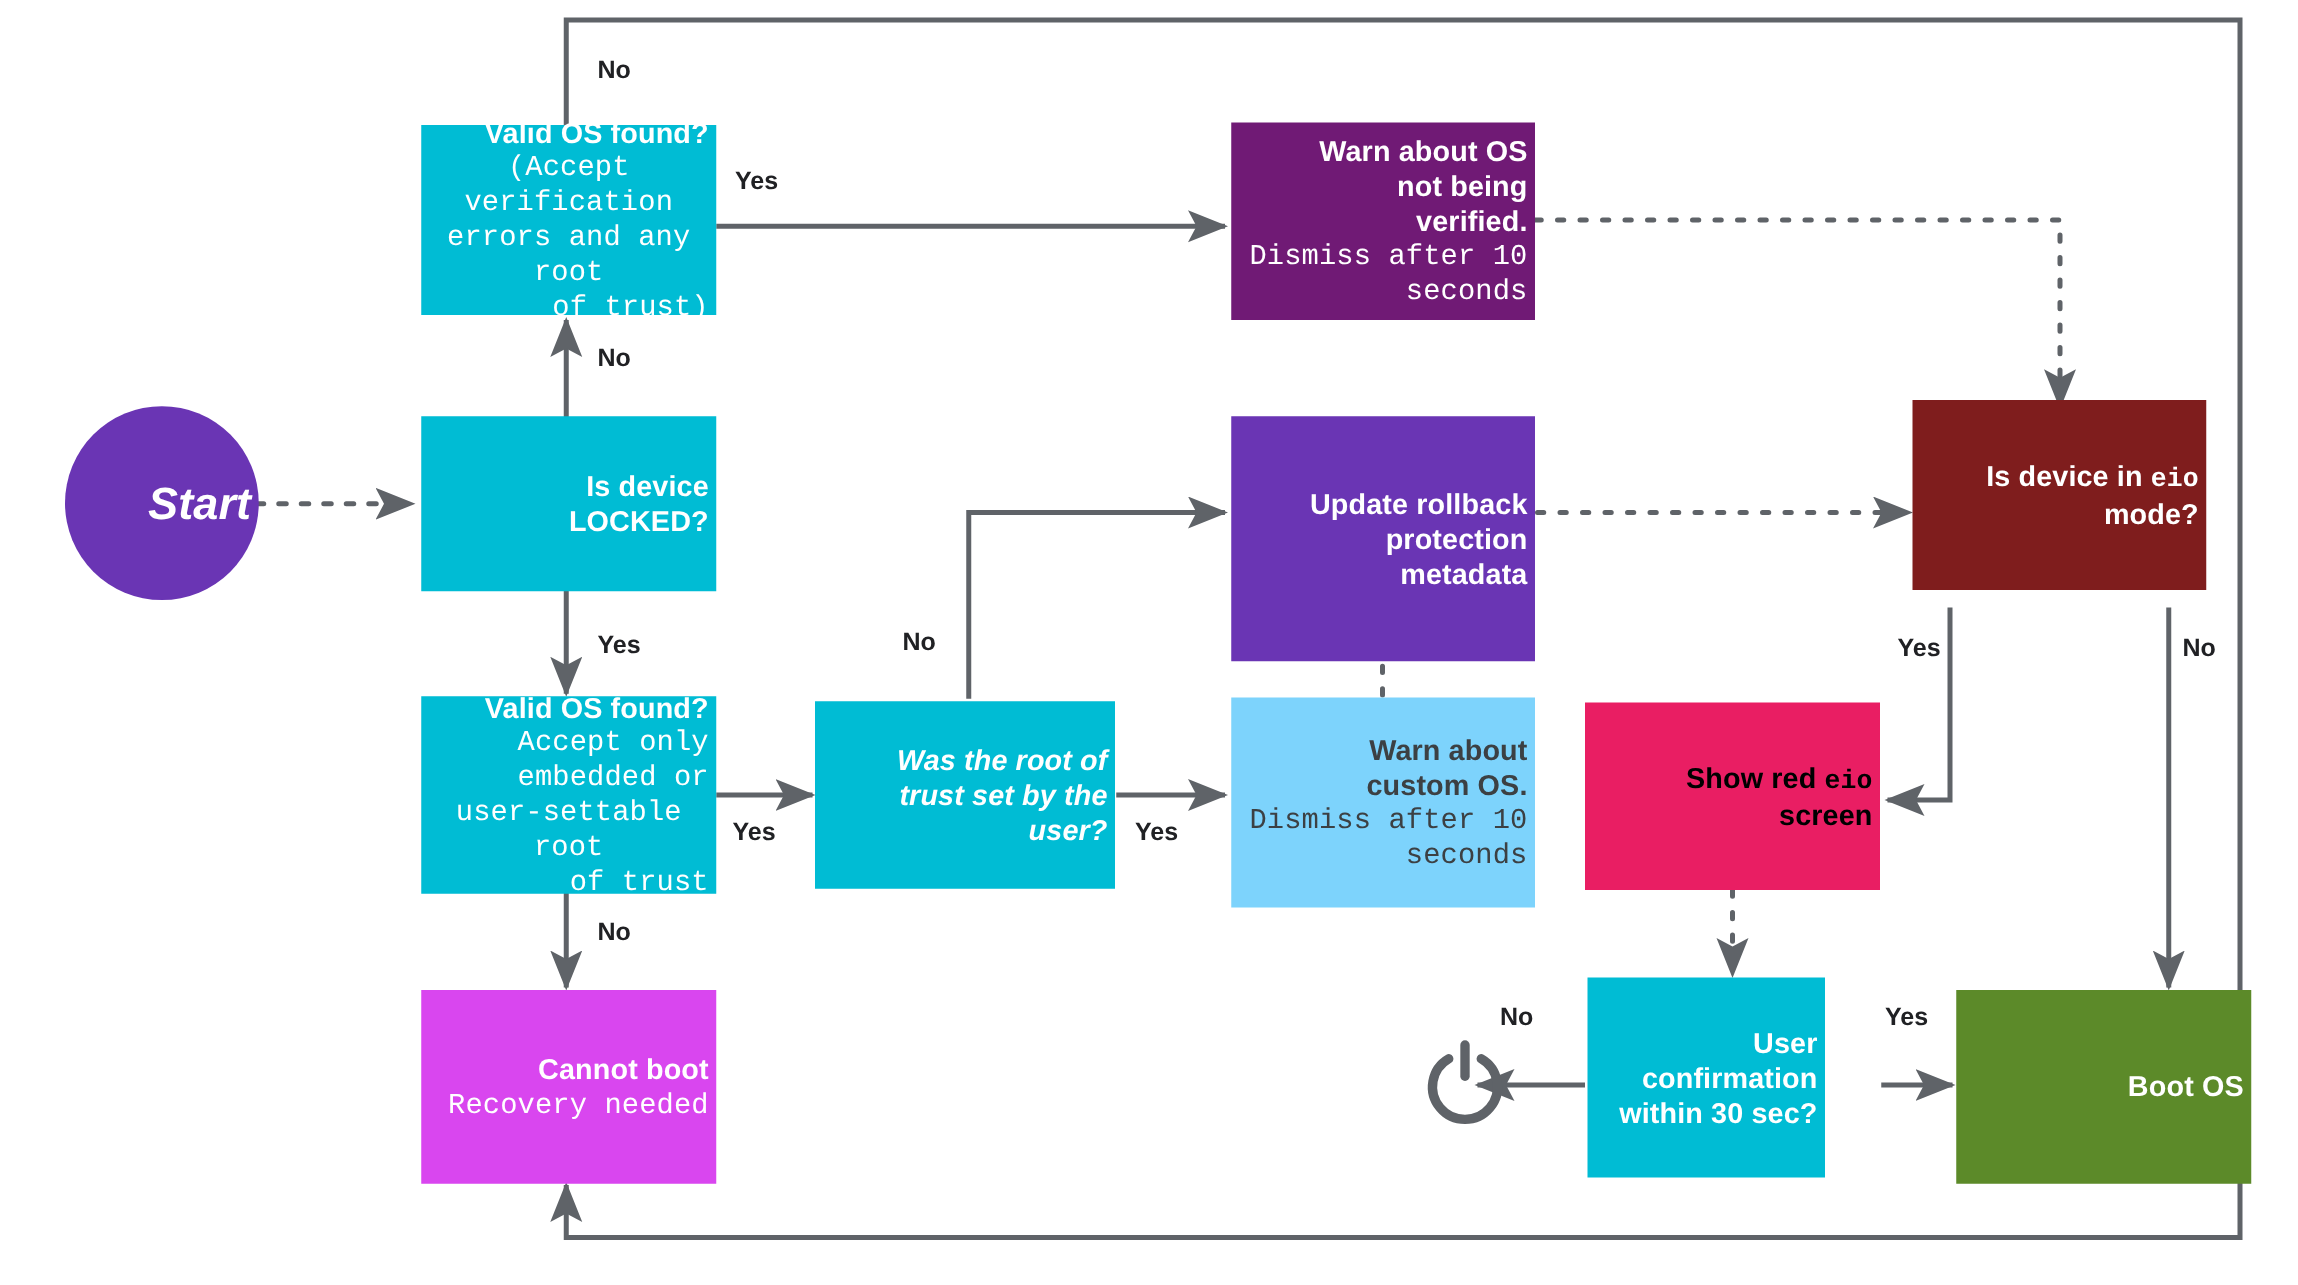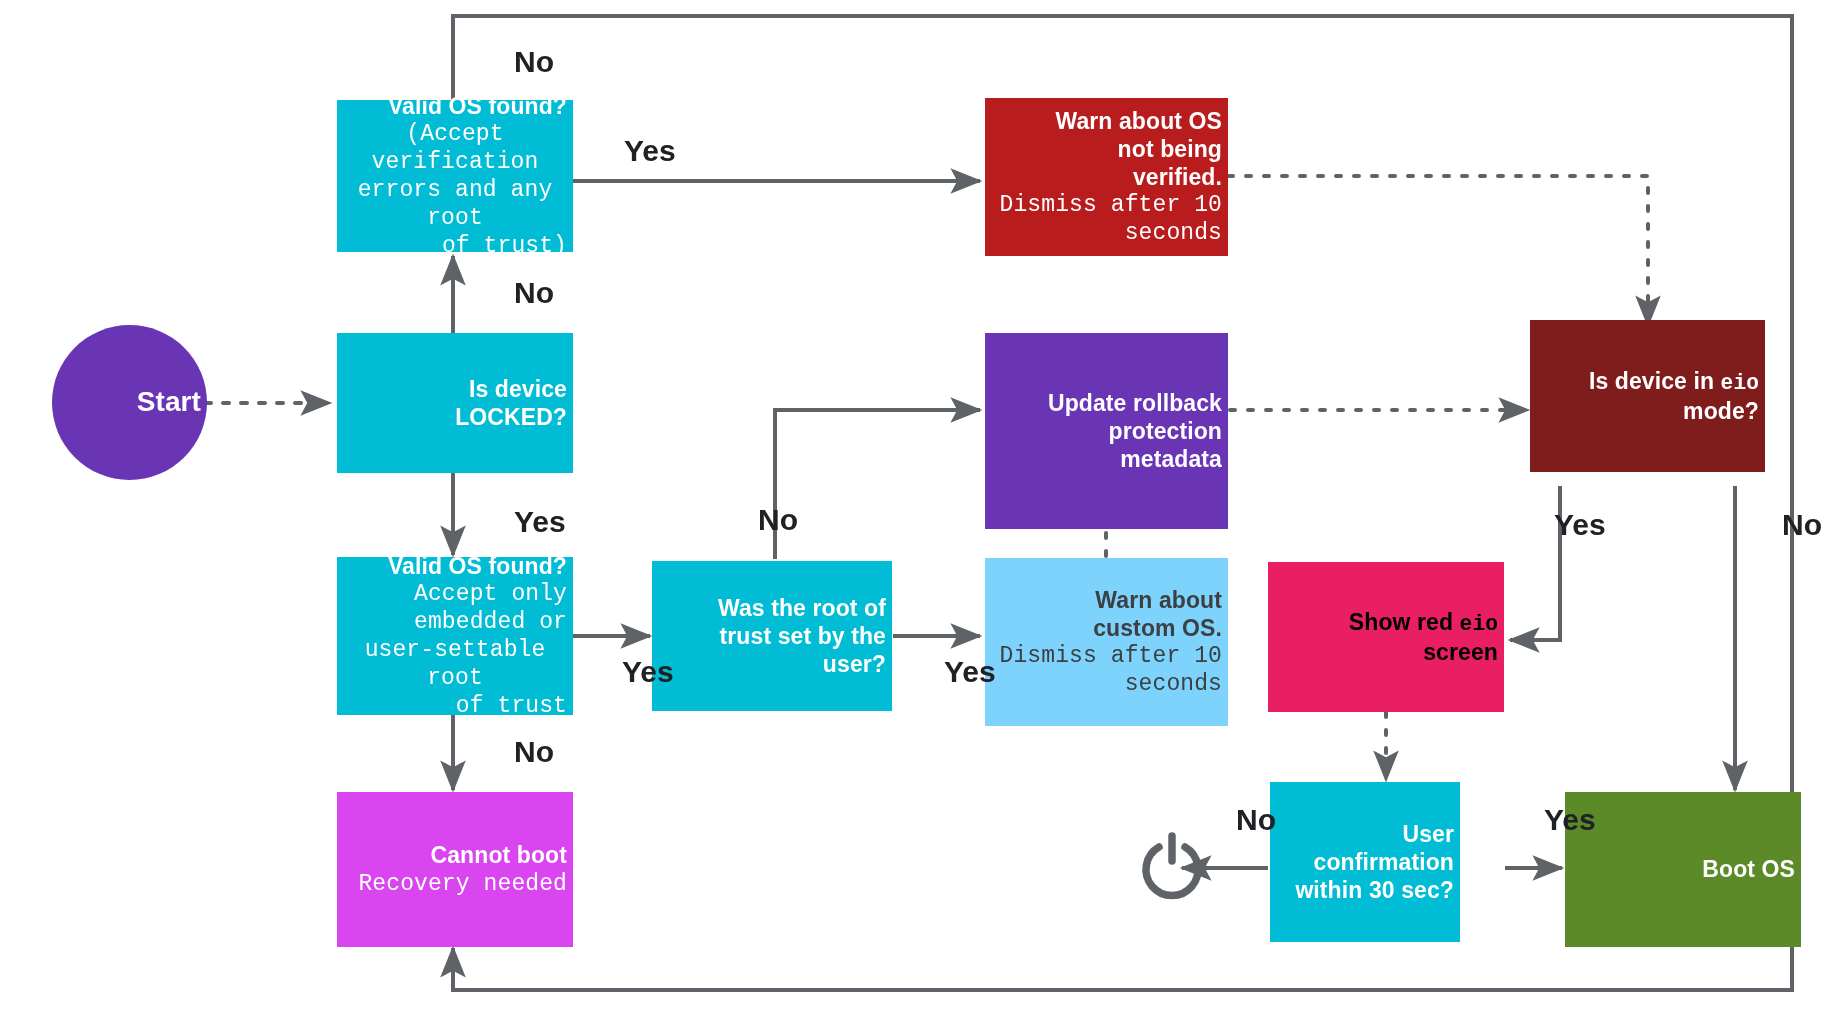--- a/index.html
+++ b/index.html
@@ -42,25 +42,24 @@
   }
   .node.circle {
     border-radius: 50%;
   }
   .mono {
     font-family: "Liberation Mono", "DejaVu Sans Mono", monospace;
     font-size: 0.92em;
   }
   .edge-label {
     position: absolute;
-    font-size: 30px;
+    font-size: 20px;
     font-weight: bold;
     color: #202124;
     white-space: nowrap;
-    margin-left: 36px;
   }
   svg.wires {
     position: absolute;
     left: 0;
     top: 0;
     width: 1838px;
     height: 1028px;
     pointer-events: none;
   }
   .power-icon {
@@ -116,21 +115,21 @@
 
       <path d="M1268,868 L1182,868" marker-end="url(#arrow)"></path>
 
       <path d="M1505,868 L1562,868" marker-end="url(#arrow)"></path>
 
       <path d="M1792,860 L1792,990 L453,990 L453,948" marker-end="url(#arrow)"></path>
     </g>
   </svg>
 
   <div class="node circle" style="left:52px; top:325px; width:155px; height:155px; background:#6A35B4; color:#fff;">
-    <div class="title" style="font-size:28px;">Start</div>
+    <div class="title" style="font-size:36px;font-style:italic;">Start</div>
   </div>
 
   <div class="node" style="left:337px; top:333px; width:236px; height:140px; background:#00BCD4; color:#fff;">
     <div class="title">Is device</div>
     <div class="title">LOCKED?</div>
   </div>
 
   <div class="node" style="left:337px; top:100px; width:236px; height:152px; background:#00BCD4; color:#fff;">
     <div class="title">Valid OS found?</div>
     <div class="sub">(Accept verification</div>
@@ -144,27 +143,27 @@
     <div class="sub">embedded or</div>
     <div class="sub">user-settable root</div>
     <div class="sub">of trust</div>
   </div>
 
   <div class="node" style="left:337px; top:792px; width:236px; height:155px; background:#d946ef; color:#fff;">
     <div class="title">Cannot boot</div>
     <div class="sub">Recovery needed</div>
   </div>
 
-  <div class="node" style="left:652px; top:561px; width:240px; height:150px; background:#00BCD4; color:#fff;">
+  <div class="node" style="left:652px; top:561px; width:240px; height:150px; background:#00BCD4; color:#fff;font-style:italic;">
     <div class="title">Was the root of</div>
     <div class="title">trust set by the</div>
     <div class="title">user?</div>
   </div>
 
-  <div class="node" style="left:985px; top:98px; width:243px; height:158px; background:#b91c1c; color:#fff;">
+  <div class="node" style="left:985px; top:98px; width:243px; height:158px; background:#701a75; color:#fff;">
     <div class="title">Warn about OS</div>
     <div class="title">not being</div>
     <div class="title">verified.</div>
     <div class="sub">Dismiss after 10</div>
     <div class="sub">seconds</div>
   </div>
 
   <div class="node" style="left:985px; top:558px; width:243px; height:168px; background:#7dd3fc; color:#3C4043;">
     <div class="title">Warn about</div>
     <div class="title">custom OS.</div>

